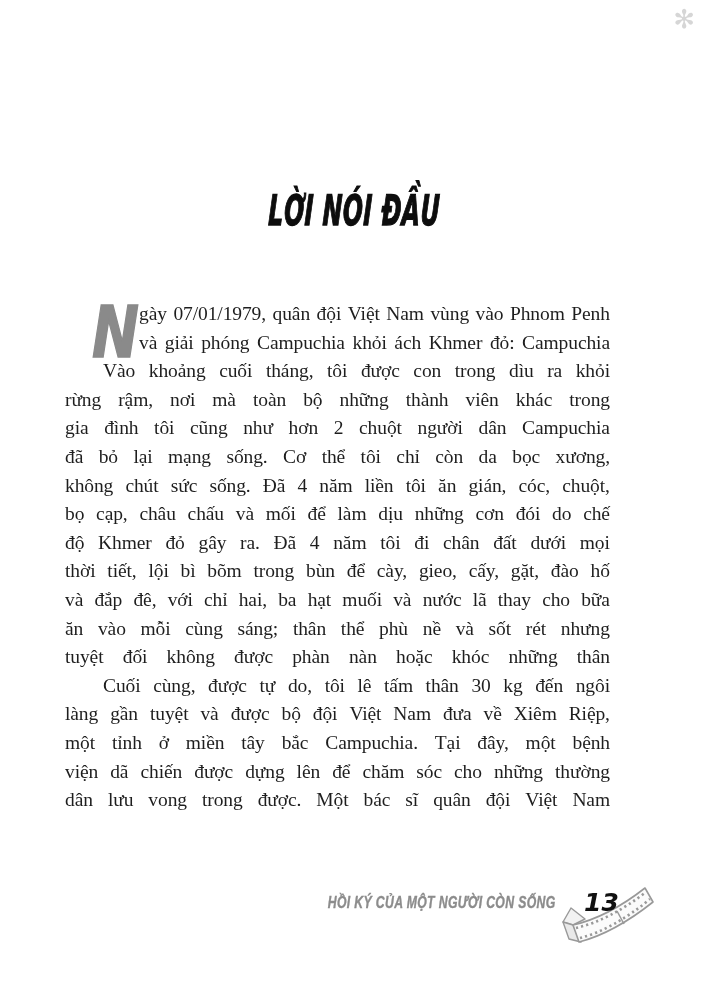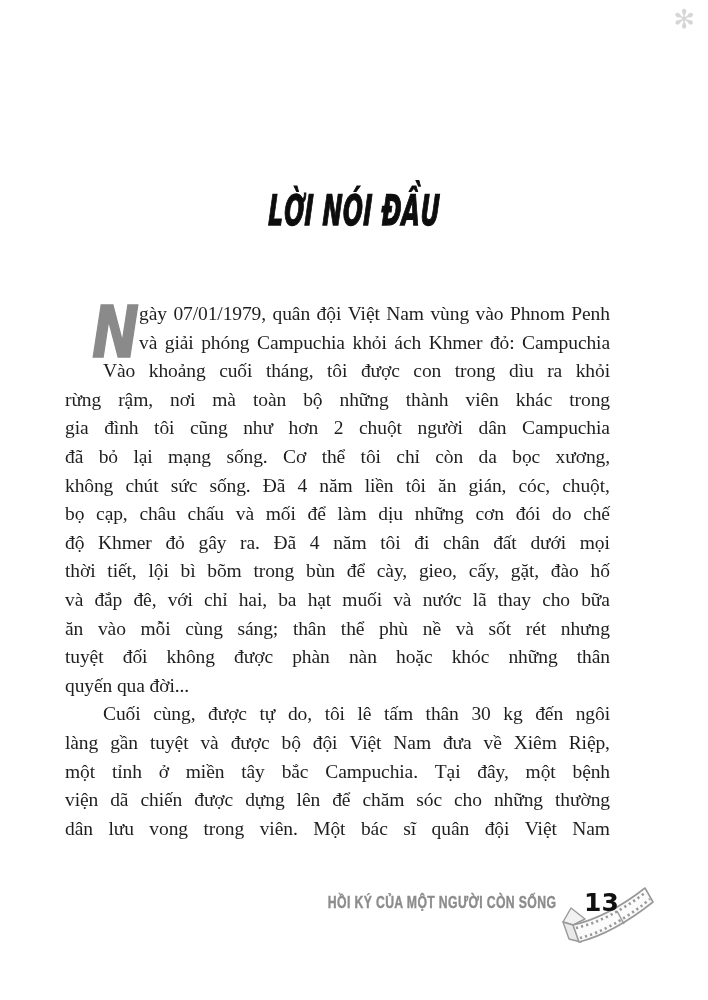--- a/index.html
+++ b/index.html
@@ -38,21 +38,21 @@
   .line.dc-offset{padding-left:74px;}
   .dropcap{
     position:absolute;left:27px;top:-4px;
     font-family:"DejaVu Sans","Liberation Sans",sans-serif;
     font-weight:900;font-style:italic;font-size:72px;line-height:1;
     color:#8a8a8a;-webkit-text-stroke:1.5px #8a8a8a;
     transform:scaleX(0.78);transform-origin:left top;
   }
 
   .footer{
-    position:absolute;top:878px;right:48px;display:flex;align-items:flex-start;
+    position:absolute;top:878px;right:48px;display:flex;align-items:flex-start;font-style:italic;
   }
   .book-title{
     margin-top:16px;margin-right:2px;
     font-family:"Liberation Sans","DejaVu Sans",sans-serif;
     font-weight:700;font-size:17px;line-height:1;color:#8c8c8c;
     letter-spacing:0.5px;-webkit-text-stroke:0.4px #8c8c8c;
     transform:scaleX(0.72);transform-origin:right center;white-space:nowrap;
   }
   .film-icon{display:block;}
 </style>
@@ -249,21 +249,20 @@
           <span>đối</span>
           <span>không</span>
           <span>được</span>
           <span>phàn</span>
           <span>nàn</span>
           <span>hoặc</span>
           <span>khóc</span>
           <span>những</span>
           <span>thân</span>
         </div>
-        <div class="line">quyến qua đời...</div>
       </div>
       <div class="para">
         <div class="line indent jst">
           <span>Cuối</span>
           <span>cùng,</span>
           <span>được</span>
           <span>tự</span>
           <span>do,</span>
           <span>tôi</span>
           <span>lê</span>
@@ -314,21 +313,21 @@
           <span>sóc</span>
           <span>cho</span>
           <span>những</span>
           <span>thường</span>
         </div>
         <div class="line jst">
           <span>dân</span>
           <span>lưu</span>
           <span>vong</span>
           <span>trong</span>
-          <span>viên.</span>
+          <span>được.</span>
           <span>Một</span>
           <span>bác</span>
           <span>sĩ</span>
           <span>quân</span>
           <span>đội</span>
           <span>Việt</span>
           <span>Nam</span>
         </div>
       </div>
     </div>

